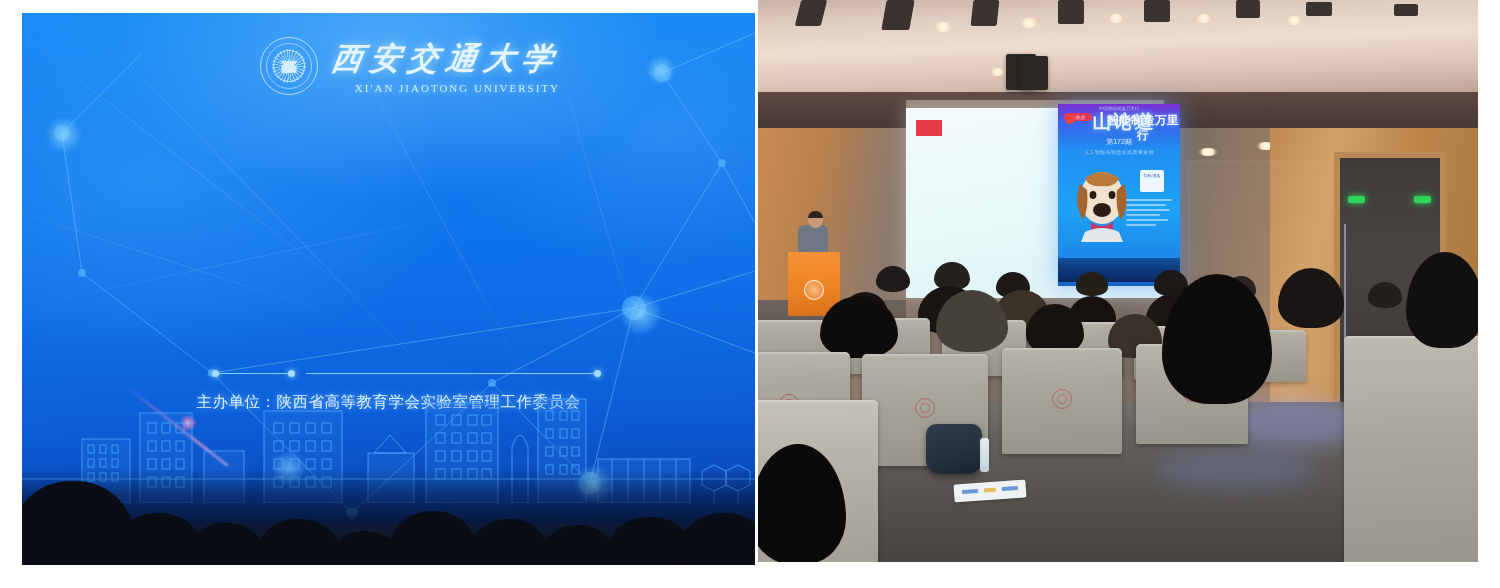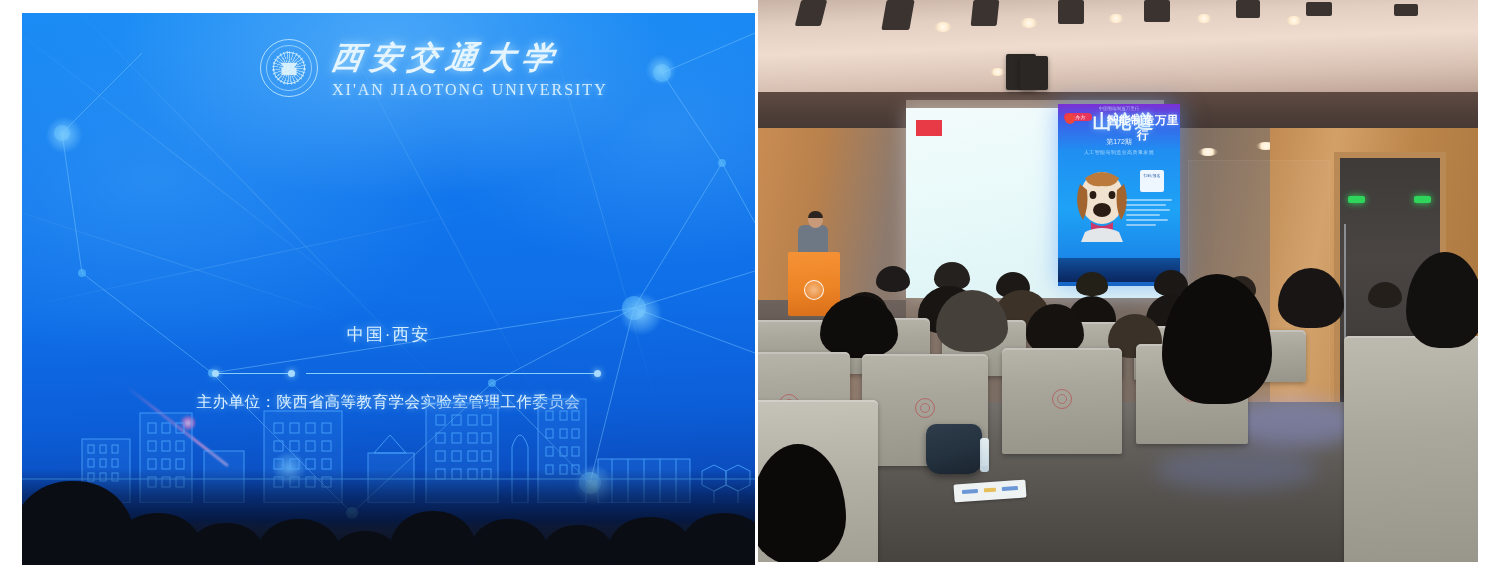--- a/index.html
+++ b/index.html
@@ -50,21 +50,21 @@
                border:1.4px solid rgba(215,243,255,.85);
                background:radial-gradient(circle,rgba(215,243,255,.30) 0%,rgba(215,243,255,0) 70%); }
   .seal .gearteeth{ position:absolute; inset:11px; border-radius:50%;
                background:repeating-conic-gradient(rgba(215,243,255,.85) 0deg 5deg, rgba(215,243,255,0) 5deg 13deg); opacity:.65;}
   .seal .anvil{ position:absolute; left:50%; top:50%; width:18px; height:13px; transform:translate(-50%,-42%);
                background:rgba(225,245,255,.9); clip-path:polygon(0 0,100% 0,78% 38%,92% 38%,92% 100%,8% 100%,8% 38%,22% 38%); }
   .logo-tx{ display:flex; flex-direction:column; gap:2px; }
   .logo-cn{ font-family:"Liberation Serif", serif; font-size:31px; font-style:italic; font-weight:700;
             color:#e4f5ff; letter-spacing:7px; text-shadow:0 0 9px rgba(180,230,255,.85); white-space:nowrap;
             transform:skewX(-9deg); }
-  .logo-en{ font-family:"Liberation Serif", serif; font-size:16px; color:#d4eeff; letter-spacing:2.0px;
+  .logo-en{ font-family:"Liberation Serif", serif; font-size:11px; color:#d4eeff; letter-spacing:2.0px;
             text-shadow:0 0 6px rgba(170,225,255,.8); white-space:nowrap; text-align:right; }
 
   
   .lp-title{ position:absolute; left:0; right:0; top:128px; text-align:center; }
   .tline{ font-family:"Liberation Sans", sans-serif; font-weight:700; font-size:56px; line-height:1.02;
           color:#dff3ff; letter-spacing:1px;
           text-shadow:0 0 14px rgba(140,215,255,.95), 0 0 34px rgba(90,180,255,.75), 0 2px 2px rgba(10,60,140,.45);
           transform:scaleX(1.03); white-space:nowrap; }
   .tline.l2{ margin-top:6px; }
 
@@ -240,21 +240,20 @@
         <div class="gearteeth"></div>
           <div class="anvil"></div>
       </div>
       <div class="logo-tx">
         <div class="logo-cn">西安交通大学</div>
         <div class="logo-en">XI'AN JIAOTONG UNIVERSITY</div>
       </div>
     </div>
 
 
-    <div class="lp-city">中国·西安</div>
 
     <div class="lp-divider">
       <div class="nd" style="left:0px;"></div>
       <div class="bar" style="left:6px;width:72px;"></div>
       <div class="nd" style="left:76px;"></div>
       <div class="bar" style="left:94px;width:290px;"></div>
       <div class="nd" style="left:382px;"></div>
     </div>
 
     <div class="lp-org1">主办单位：陕西省高等教育学会实验室管理工作委员会</div>

